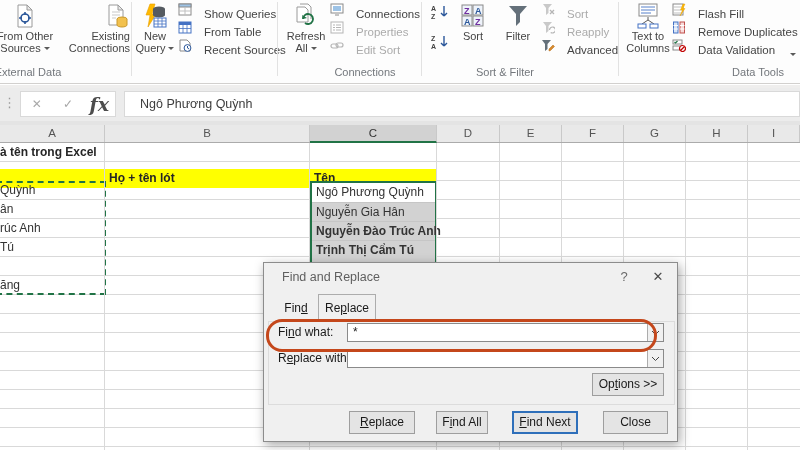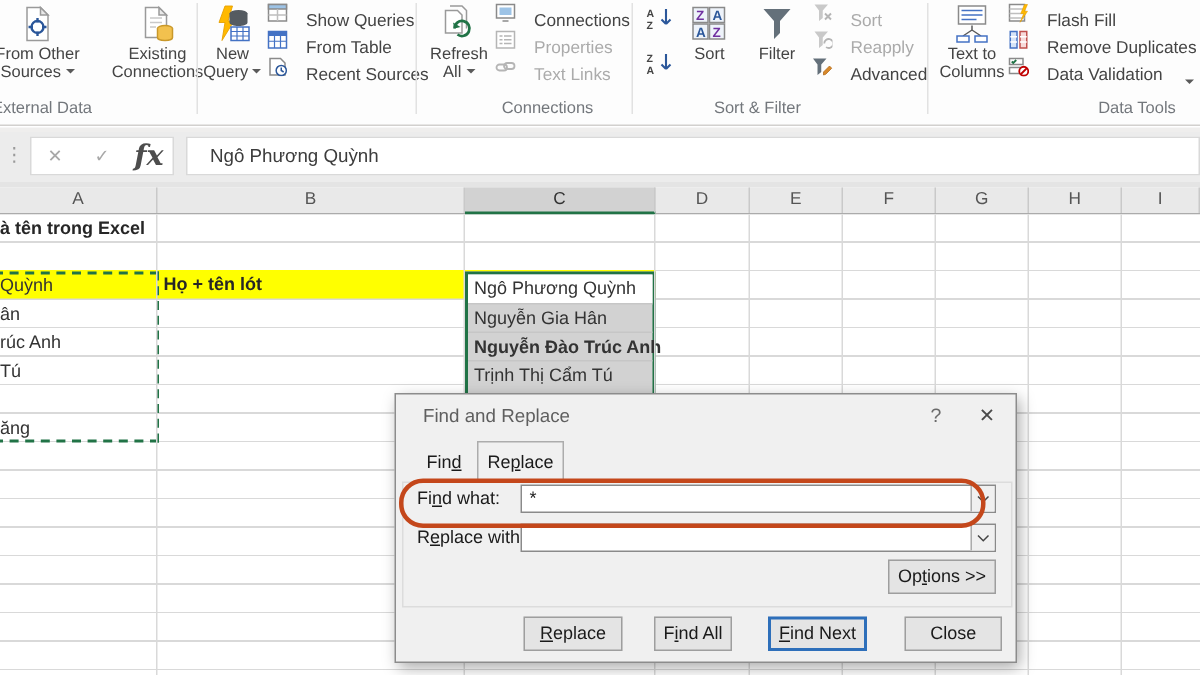--- a/index.html
+++ b/index.html
@@ -32,21 +32,21 @@
 
   
   #colheaders { position:absolute; left:0; top:125px; width:800px; height:18px; background:#E9E9E9; border-bottom:1px solid #ABABAB; }
   .colhdr { position:absolute; top:0; height:17px; font-size:11.5px; color:#555; text-align:center; line-height:17px; border-right:1px solid #C9C9C9; }
   .colhdr.sel { background:#D2D2D2; border-bottom:2px solid #217346; height:18px; color:#333; }
   #sheet-body { position:absolute; left:0; top:143px; width:800px; height:307px;
     background-image:repeating-linear-gradient(to bottom, #ffffff 0px, #ffffff 18px, #D9D9D9 18px, #D9D9D9 19px); }
   .vline { position:absolute; top:0; width:1px; height:307px; background:#D9D9D9; }
   .cell { position:absolute; height:19px; line-height:19px; font-size:12px; color:#333; white-space:nowrap; overflow:visible; }
   .cell.bold { font-weight:bold; color:#262626; }
-  #yellow-row { position:absolute; left:0; top:37px; width:437px; height:19px; background:#FFFF00; }
+  #yellow-row { position:absolute; left:0; top:26px; width:437px; height:19px; background:#FFFF00; }
   #yellow-row .cell { top:0; }
   #ants { position:absolute; left:-4px; top:38px; width:110px; height:114px; border:2px dashed #217346; pointer-events:none; }
   #csel { position:absolute; left:310px; top:38px; width:127px; height:114px; background:#D2D2D2; border:2px solid #217346; }
   #csel .crow { position:absolute; left:0; width:123px; height:19px; line-height:18px; font-size:12px; color:#333; padding-left:4px; white-space:nowrap; }
   #csel .crow.active { background:#fff; }
   #csel .crow + .crow { border-top:1px solid #C6C6C6; }
 
   
   #dlg { position:absolute; left:263px; top:262px; width:415px; height:180px; background:#F0F0F0; border:1px solid #8C8C8C; box-shadow:2px 3px 10px rgba(0,0,0,.35); font-size:12px; color:#1a1a1a; }
   #dlg-title { position:absolute; left:0; top:0; width:100%; height:28px; }
@@ -78,21 +78,21 @@
         <svg width="26" height="26" viewBox="0 0 26 26">
             <path d="M6 2h9l5 5v17H6z" fill="#fff" stroke="#9a9a9a"></path>
             <path d="M15 2l5 5h-5z" fill="#e9e9e9" stroke="#9a9a9a"></path>
             <circle cx="13" cy="15" r="4" fill="none" stroke="#2B579A" stroke-width="1.6"></circle>
             <path d="M13 9v3M13 18v3M7 15h3M16 15h3" stroke="#2B579A" stroke-width="1.6"></path>
           </svg>
       </span>
       <span class="l1">From Other</span>
       <span class="l2"><span>Sources</span><span class="caret"></span></span>
     </div>
-    <div class="bigbtn" style="left:68px; width:74px;">
+    <div class="bigbtn" style="left:56px; width:74px;align-items:flex-end;">
       <span class="ic">
         <svg width="26" height="26" viewBox="0 0 26 26">
             <path d="M5 2h9l5 5v15H5z" fill="#fff" stroke="#9a9a9a"></path>
             <path d="M14 2l5 5h-5z" fill="#e9e9e9" stroke="#9a9a9a"></path>
             <path d="M8 9h8M8 12h8M8 15h4" stroke="#C9C9C9"></path>
             <ellipse cx="18" cy="16" rx="5" ry="2" fill="#F2C14E" stroke="#C9982A"></ellipse>
             <path d="M13 16v6c0 1.1 2.2 2 5 2s5-.9 5-2v-6" fill="#F2C14E" stroke="#C9982A"></path>
           </svg>
       </span>
       <span class="l1">Existing</span>
@@ -165,21 +165,21 @@
             <rect x="1" y="1" width="12" height="11" fill="#fff" stroke="#B5B5B5"></rect>
             <path d="M3 4h2M6 4h5M3 6.5h2M6 6.5h5M3 9h2M6 9h5" stroke="#B5B5B5"></path>
           </svg></span>
       <span class="sl">Properties</span>
     </div>
     <div class="stackitem disabled" style="left:330px; top:39px;">
       <span><svg width="14" height="13" viewBox="0 0 14 13">
             <rect x="1" y="5" width="7" height="4" rx="2" fill="none" stroke="#B5B5B5" stroke-width="1.2"></rect>
             <rect x="6" y="4" width="7" height="4" rx="2" fill="none" stroke="#B5B5B5" stroke-width="1.2"></rect>
           </svg></span>
-      <span class="sl">Text Links</span>
+      <span class="sl">Edit Sort</span>
     </div>
     <div class="grouplabel" style="left:305px; width:120px;">Connections</div>
     <div class="rsep" style="left:421px;"></div>
 
     <div class="smallbtn" style="left:428px; top:3px;">
       <svg width="20" height="16" viewBox="0 0 20 16">
           <text x="1" y="7" font-size="7" font-weight="bold" fill="#444">A</text>
           <text x="1" y="15" font-size="7" font-weight="bold" fill="#444">Z</text>
           <path d="M14 2v10m0 0l-3-3m3 3l3-3" stroke="#2B579A" stroke-width="1.4" fill="none"></path>
         </svg>
@@ -319,21 +319,21 @@
     <div class="cell" style="left:0; top:76px;">rúc Anh</div>
     <div class="cell" style="left:0; top:95px;">Tú</div>
     <div class="cell" style="left:0; top:133px;">ăng</div>
 
     <div id="ants"></div>
 
     <div id="csel">
       <div class="crow active" style="top:0;">Ngô Phương Quỳnh</div>
       <div class="crow" style="top:19px;">Nguyễn Gia Hân</div>
       <div class="crow" style="top:38px;font-weight:bold;">Nguyễn Đào Trúc Anh</div>
-      <div class="crow" style="top:57px;">Trịnh Thị Cẩm Tú</div>
+      <div class="crow" style="top:57px;font-weight:bold;">Trịnh Thị Cẩm Tú</div>
     </div>
   <div class="vline" style="left: 104px;"></div>
       <div class="vline" style="left: 309px;"></div>
       <div class="vline" style="left: 436px;"></div>
       <div class="vline" style="left: 499px;"></div>
       <div class="vline" style="left: 561px;"></div>
       <div class="vline" style="left: 623px;"></div>
       <div class="vline" style="left: 685px;"></div>
       <div class="vline" style="left: 747px;"></div>
     </div>

